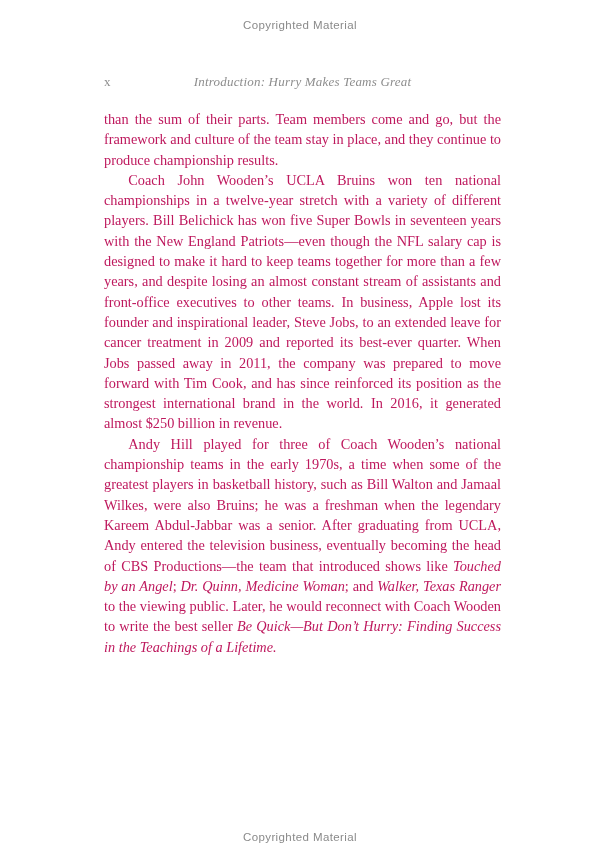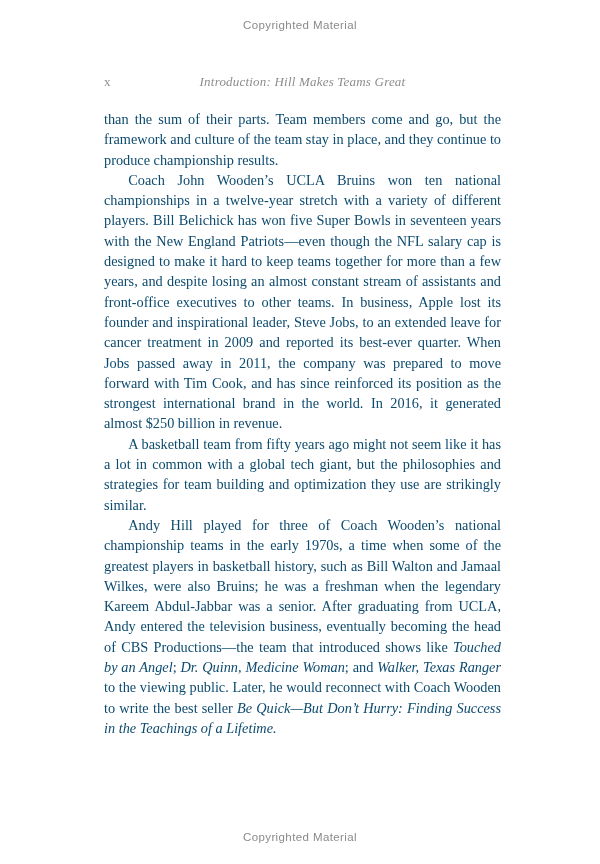--- a/index.html
+++ b/index.html
@@ -49,44 +49,43 @@
     letter-spacing: 0.2px;
   }
   .body-text {
     position: absolute;
     top: 109px;
     left: 104px;
     width: 397px;
     text-align: justify;
     font-size: 14.3px;
     line-height: 20.3px;
-    color: #0c4a6e;
+    color: #be185d;
   }
   .para {
     margin: 0;
     padding: 0;
     text-indent: 1.7em;
   }
   .para.noindent { text-indent: 0; }
   .em { font-style: italic; }
 </style>
 </head>
 <body>
 
 <div class="page">
 
   <div class="notice top">Copyrighted Material</div>
 
   <div class="running-head">
     <span class="pagenum">x</span>
-    <span class="runtitle">Introduction: Hill Makes Teams Great</span>
+    <span class="runtitle">Introduction: Hurry Makes Teams Great</span>
   </div>
 
   <div class="body-text">
     <p class="para noindent">than the sum of their parts. Team members come and go, but the framework and culture of the team stay in place, and they continue to produce championship results.</p>
     <p class="para">Coach John Wooden’s UCLA Bruins won ten national championships in a twelve-year stretch with a variety of different players. Bill Belichick has won five Super Bowls in seventeen years with the New England Patriots—even though the NFL salary cap is designed to make it hard to keep teams together for more than a few years, and despite losing an almost constant stream of assistants and front-office executives to other teams. In business, Apple lost its founder and inspirational leader, Steve Jobs, to an extended leave for cancer treatment in 2009 and reported its best-ever quarter. When Jobs passed away in 2011, the company was prepared to move forward with Tim Cook, and has since reinforced its position as the strongest international brand in the world. In 2016, it generated almost $250 billion in revenue.</p>
-    <p class="para">A basketball team from fifty years ago might not seem like it has a lot in common with a global tech giant, but the philosophies and strategies for team building and optimization they use are strikingly similar.</p>
     <p class="para"><span>Andy Hill played for three of Coach Wooden’s national championship teams in the early 1970s, a time when some of the greatest players in basketball history, such as Bill Walton and Jamaal Wilkes, were also Bruins; he was a freshman when the legendary Kareem Abdul-Jabbar was a senior. After graduating from UCLA, Andy entered the television business, eventually becoming the head of CBS Productions—the team that introduced shows like </span><span class="em">Touched by an Angel</span><span>; </span><span class="em">Dr. Quinn, Medicine Woman</span><span>; and </span><span class="em">Walker, Texas Ranger</span><span> to the viewing public. Later, he would reconnect with Coach Wooden to write the best seller </span><span class="em">Be Quick—But Don’t Hurry: Finding Success in the Teachings of a Lifetime.</span></p>
   </div>
 
   <div class="notice bottom">Copyrighted Material</div>
 
 </div>
 
 </body></html>

